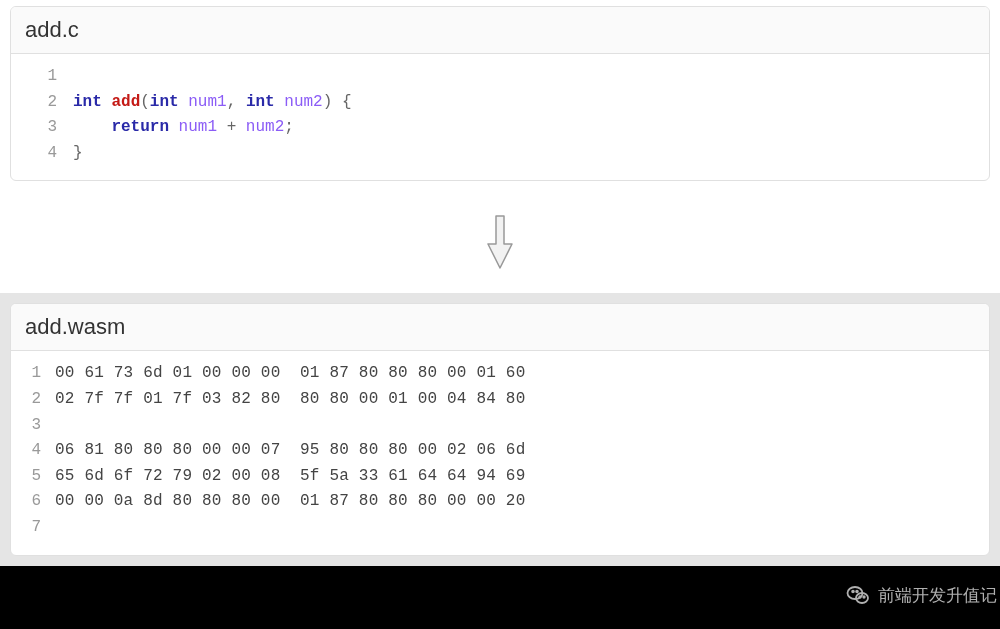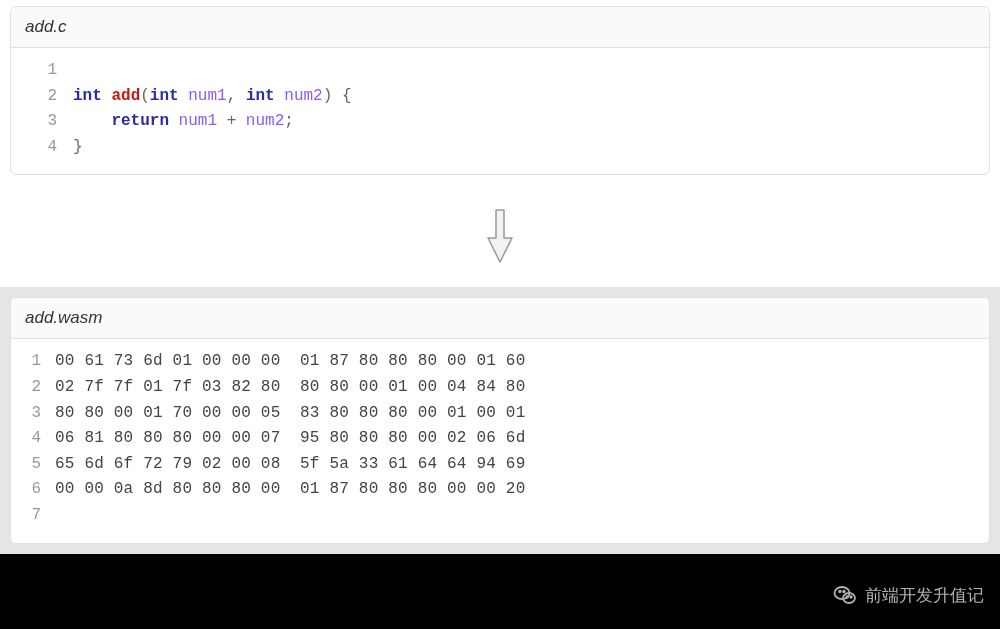--- a/index.html
+++ b/index.html
@@ -32,24 +32,23 @@
   .card {
     border: 1px solid #e0e0e0;
     border-radius: 6px;
     background: #fff;
     overflow: hidden;
   }
   .card-header {
     border-bottom: 1px solid #e0e0e0;
     padding: 10px 14px;
     font-family: "Segoe UI", Arial, sans-serif;
-    font-size: 17px;
+    font-size: 22px;
     color: #333;
     background: #fafafa;
-    font-style: italic;
   }
   .card-body {
     padding: 10px 14px 14px 14px;
   }
   .code-line {
     display: flex;
     line-height: 1.6;
     white-space: pre;
   }
   .ln {
@@ -71,21 +70,21 @@
   .tok-pre   { color: #666; }
   .tok-angle { color: #666; }
   .tok-kw    { color: #2a2aa8; font-weight: bold; }
   .tok-fn    { color: #c41a16; font-weight: bold; }
   .tok-id    { color: #8b5cf6; }
   .tok-punc  { color: #666; }
   .tok-plain { color: #444; letter-spacing: 0.2px; }
 
   .watermark {
     position: absolute;
-    right: 16px;
+    right: 3px;
     bottom: 22px;
     display: flex;
     align-items: center;
     gap: 8px;
     color: #cfcfcf;
     font-family: "Microsoft YaHei", Arial, sans-serif;
     font-size: 17px;
     opacity: 0.85;
     pointer-events: none;
   }
@@ -122,21 +121,21 @@
     <path d="M12 2 H20 V30 H28 L16 54 L4 30 H12 Z" fill="#f2f2f2" stroke="#999" stroke-width="1.5" stroke-linejoin="round"></path>
   </svg>
 </div>
 
 <div class="bottom-region">
   <div class="card">
     <div class="card-header">add.wasm</div>
     <div class="card-body" id="hex-body">
         <div class="code-line"><span class="ln-narrow">1</span><span class="tok-plain">00 61 73 6d 01 00 00 00  01 87 80 80 80 00 01 60</span></div>
         <div class="code-line"><span class="ln-narrow">2</span><span class="tok-plain">02 7f 7f 01 7f 03 82 80  80 80 00 01 00 04 84 80</span></div>
-        <div class="code-line"><span class="ln-narrow">3</span><span class="tok-plain">80 80 00 01 70 00 00 05  83 80 80 80 00 01 00 01</span></div>
+        <div class="code-line"><span class="ln-narrow">3</span></div>
         <div class="code-line"><span class="ln-narrow">4</span><span class="tok-plain">06 81 80 80 80 00 00 07  95 80 80 80 00 02 06 6d</span></div>
         <div class="code-line"><span class="ln-narrow">5</span><span class="tok-plain">65 6d 6f 72 79 02 00 08  5f 5a 33 61 64 64 94 69</span></div>
         <div class="code-line"><span class="ln-narrow">6</span><span class="tok-plain">00 00 0a 8d 80 80 80 00  01 87 80 80 80 00 00 20</span></div>
         <div class="code-line"><span class="ln-narrow">7</span></div>
       </div>
   </div>
 </div>
 
 <div class="watermark">
   <svg class="wm-icon" viewBox="0 0 24 24">

